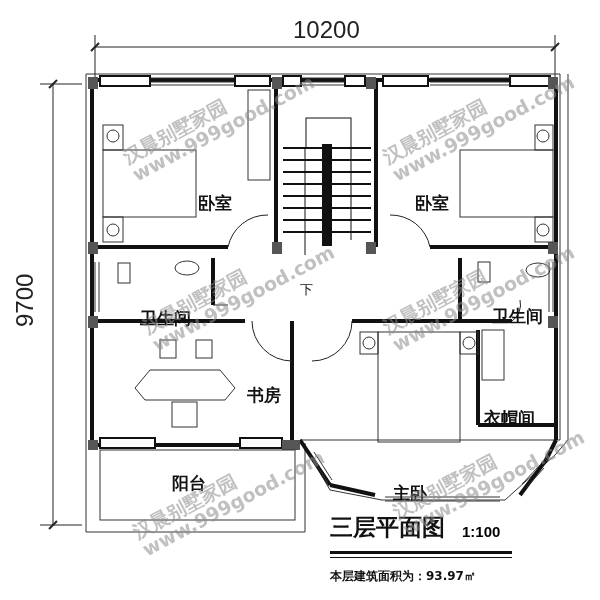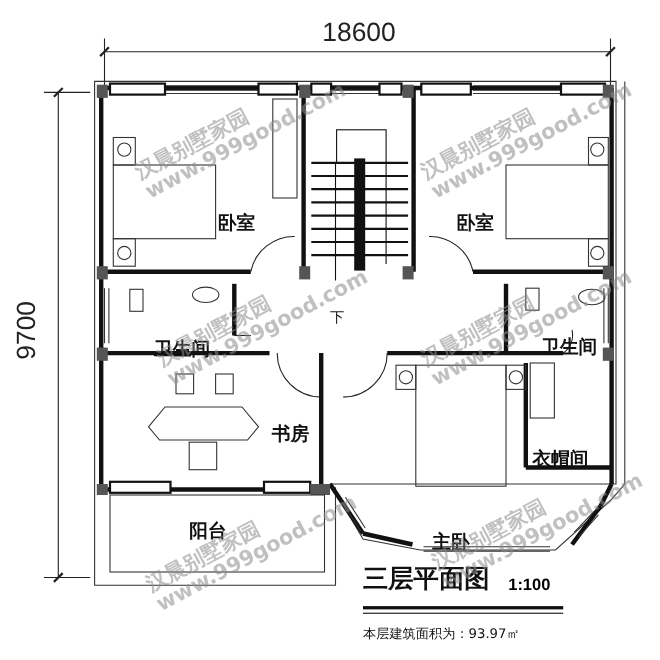--- a/index.html
+++ b/index.html
@@ -8,21 +8,21 @@
   svg { position: absolute; left: 0; top: 0; }
   .lbl { position: absolute; font-family: "DejaVu Sans", sans-serif; color: #111;
          font-weight: bold; font-size: 17px; line-height: 1; white-space: nowrap; margin-top: 23px; }
   .dim { position: absolute; font-family: "Liberation Sans", sans-serif; color: #222;
          font-size: 24px; line-height: 1; white-space: nowrap; }
   .dim-v { transform: rotate(-90deg); transform-origin: center center; }
   .title { position: absolute; font-family: "DejaVu Sans", sans-serif; font-weight: bold;
            font-size: 23px; color: #111; line-height: 1; white-space: nowrap; }
   .scale { position: absolute; font-family: "Liberation Sans", sans-serif; font-weight: bold;
            font-size: 15px; color: #000000; line-height: 1; white-space: nowrap; }
-  .area { position: absolute; font-family: "DejaVu Sans", sans-serif; font-weight: normal;
+  .area { position: absolute; font-family: "DejaVu Sans", sans-serif; font-weight: bold;
           font-size: 12px; color: #111; line-height: 1; white-space: nowrap; }
   .wm { position: absolute; color: rgba(140,140,140,0.55); font-family: "DejaVu Sans", sans-serif;
         font-size: 19px; font-weight: bold; transform: rotate(-28deg); transform-origin: left top;
         white-space: nowrap; line-height: 1.05; pointer-events: none; }
 </style>
 </head>
 <body>
 
 <svg width="600" height="600" viewBox="0 0 600 600">
   <g stroke="#222" stroke-width="1" fill="none">
@@ -174,21 +174,21 @@
 
     <ellipse cx="187" cy="268" rx="12" ry="7"></ellipse>
     <rect x="118" y="263" width="12" height="20"></rect>
     <ellipse cx="538" cy="270" rx="12" ry="7"></ellipse>
     <rect x="478" y="262" width="12" height="20"></rect>
 
     <rect x="100" y="450" width="195" height="70"></rect>
   </g>
 </svg>
 
-<div class="dim" style="left:293px; top:18px;">18600</div>
+<div class="dim" style="left:293px; top:18px;">10200</div>
 <div class="dim dim-v" style="left:0px; top:290px; width:50px;">9700</div>
 
 <div class="lbl" style="left:198px; top:172px;">卧室</div>
 <div class="lbl" style="left:415px; top:172px;">卧室</div>
 <div class="lbl" style="left:300px; top:260px; font-size:13px; font-weight:normal;">下</div>
 <div class="lbl" style="left:140px; top:287px;">卫生间</div>
 <div class="lbl" style="left:492px; top:285px;">卫生间</div>
 <div class="lbl" style="left:247px; top:364px;">书房</div>
 <div class="lbl" style="left:484px; top:387px;">衣帽间</div>
 <div class="lbl" style="left:393px; top:462px;">主卧</div>

